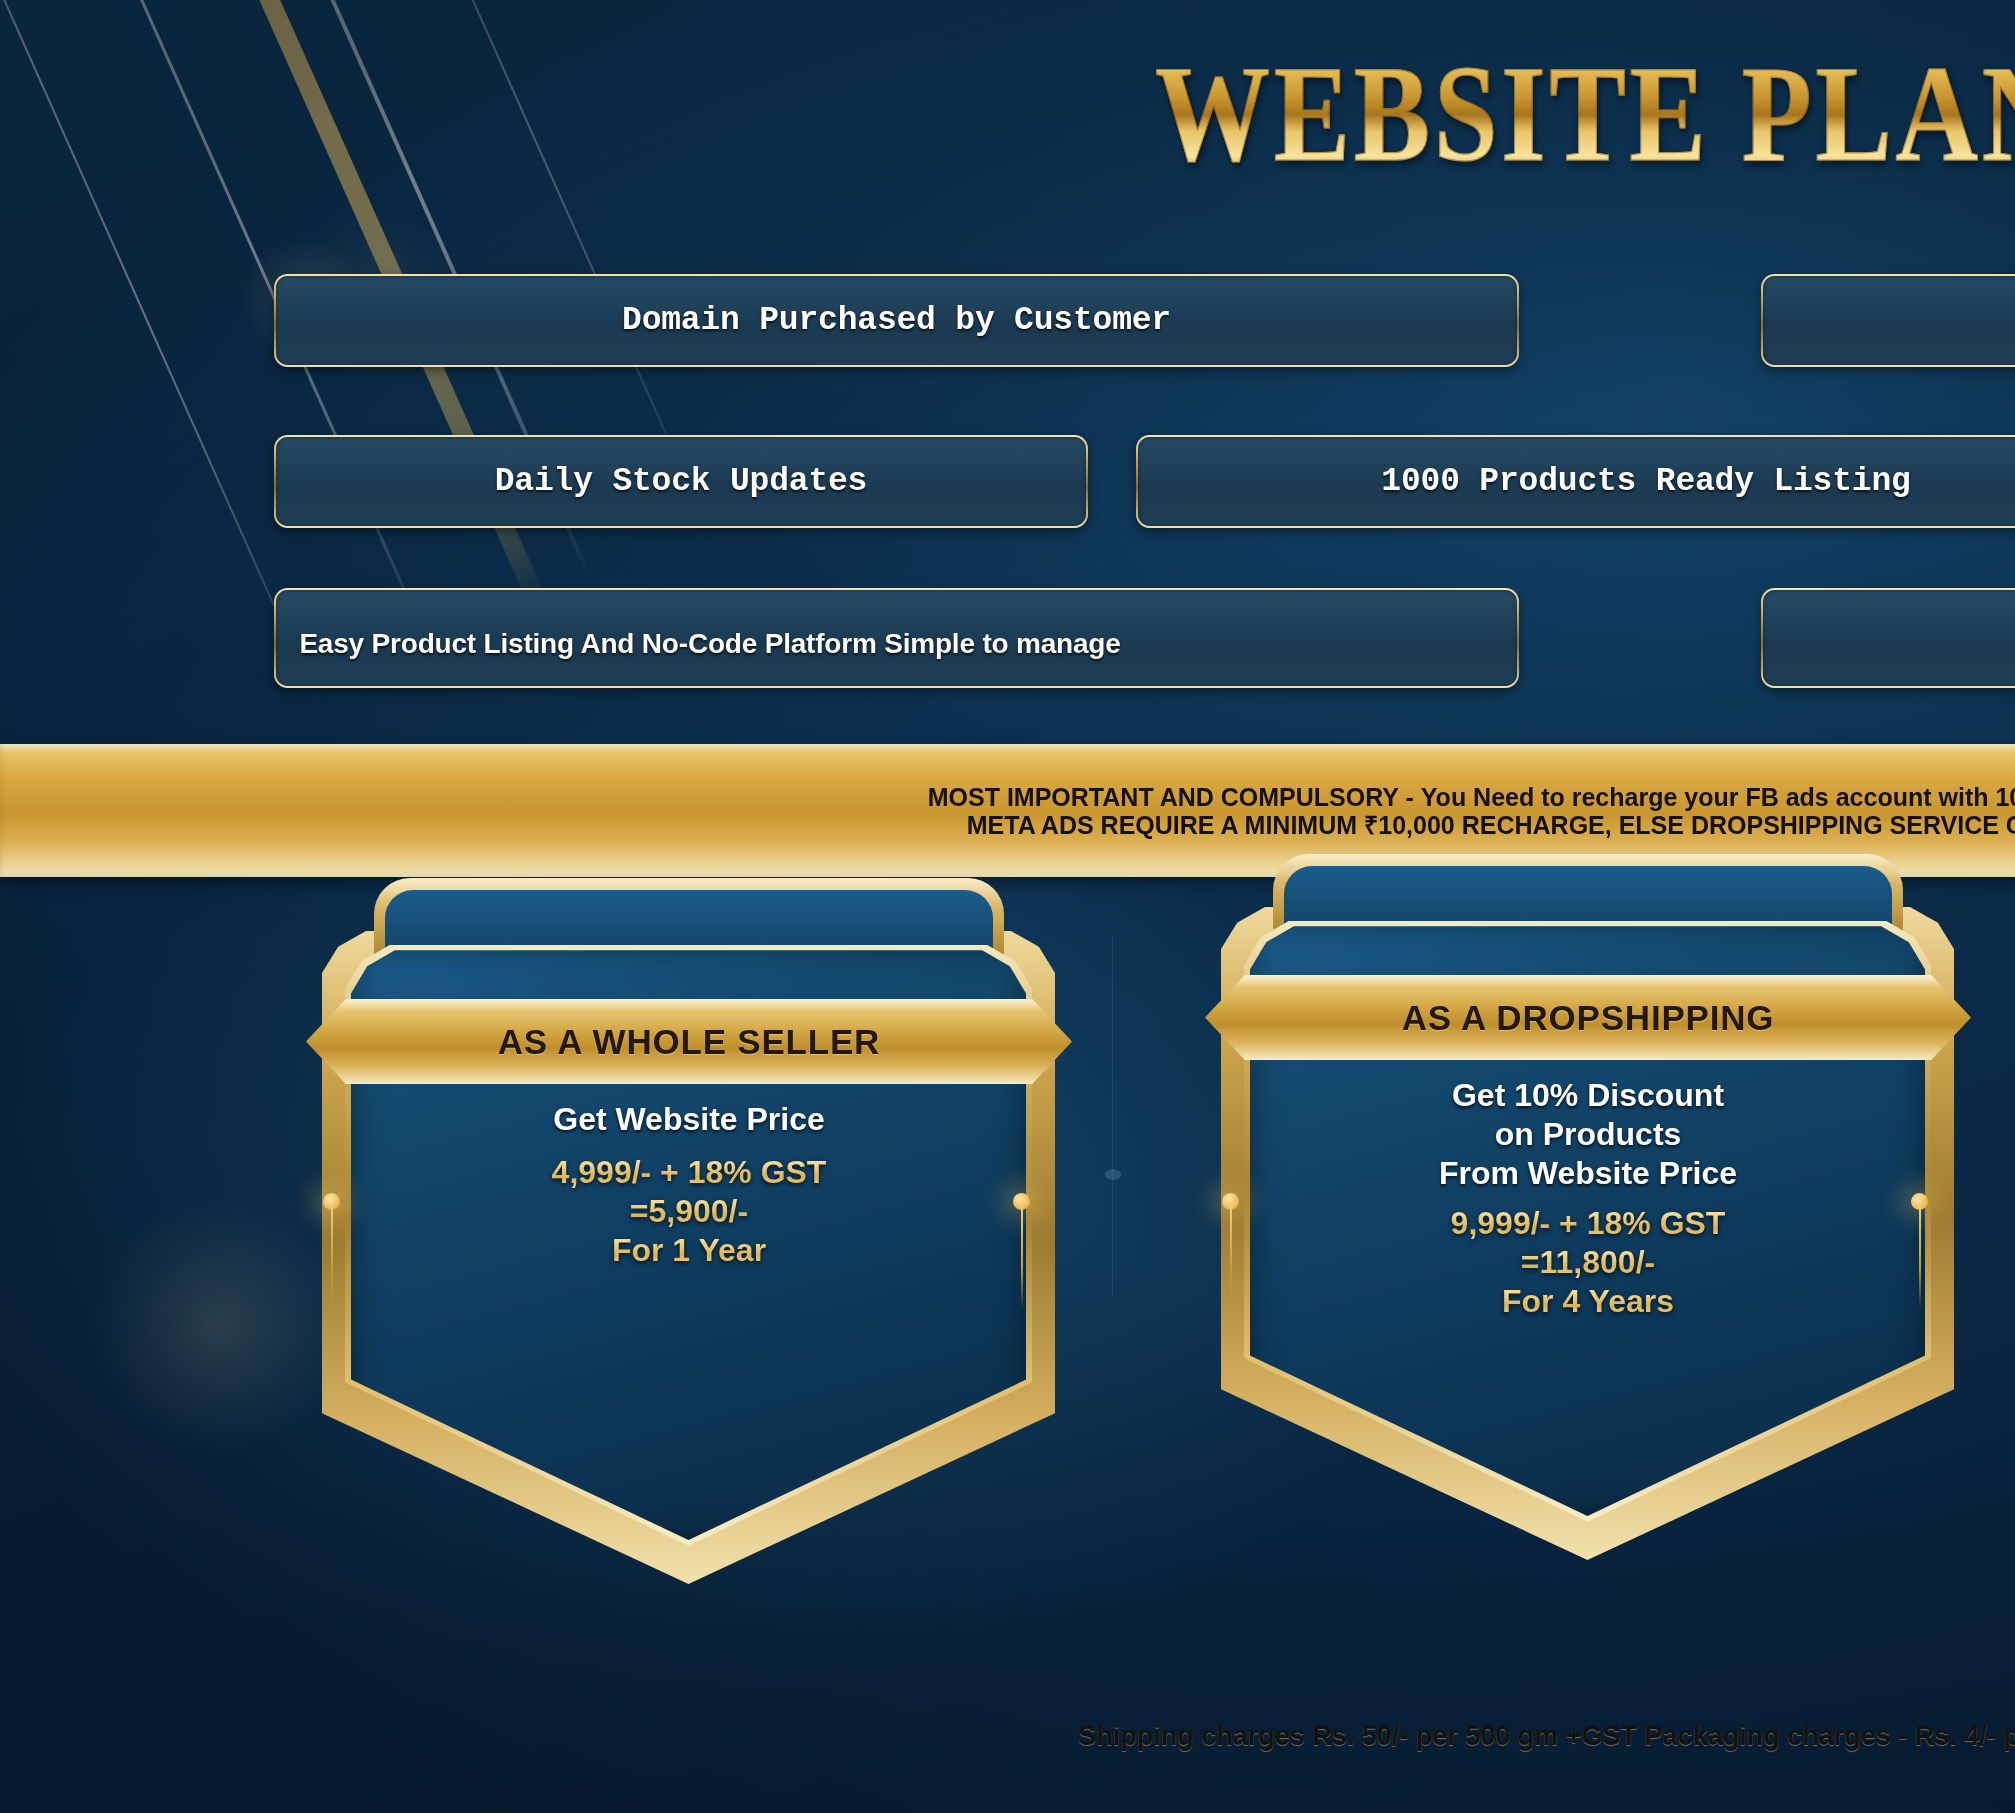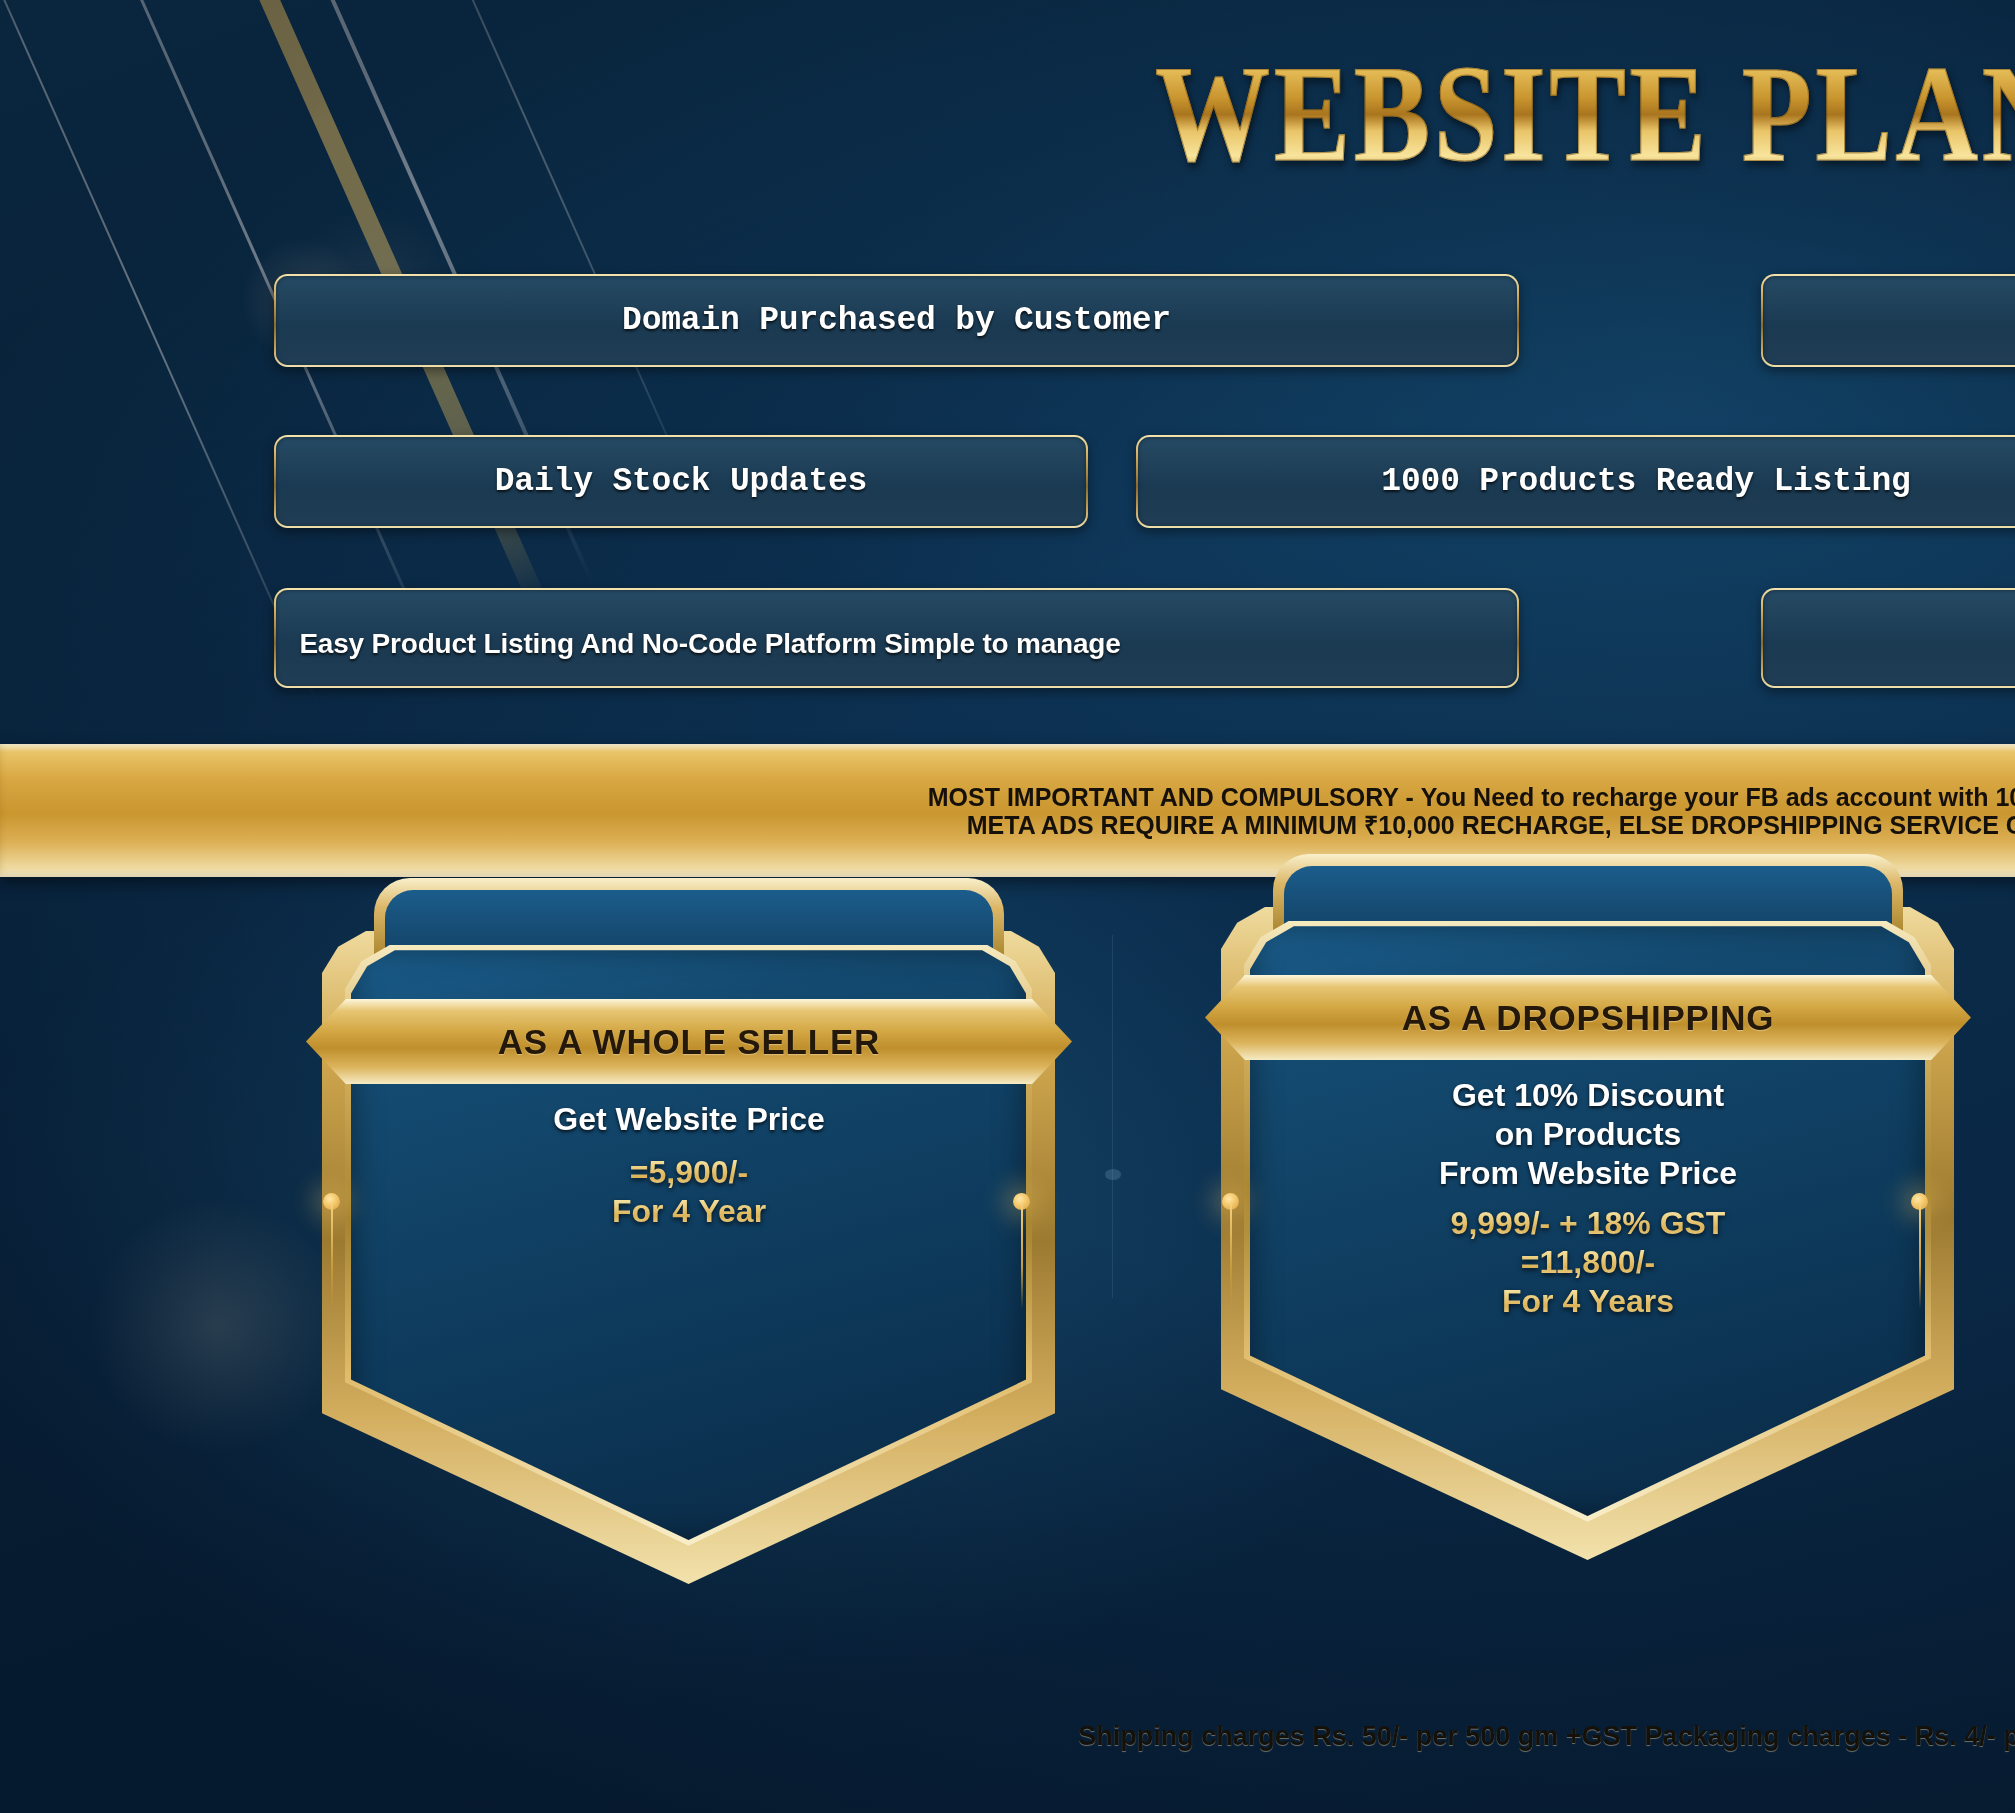--- a/index.html
+++ b/index.html
@@ -240,22 +240,23 @@
   <div class="rail-outer"></div>
   <div class="rail-inner"></div>
   <div class="shield-outer2"></div>
   <div class="shield-inner2"></div>
   <div class="ribbon">
     <span class="ribbon-txt">AS A WHOLE SELLER</span>
   </div>
   <div class="card-body">
     <div class="line-white">Get Website Price</div>
     <div style="height:13.7px"></div>
+    <div class="line-gold">4,999/- + 18% GST</div>
     <div class="line-gold">=5,900/-</div>
-    <div class="line-gold">For 4 Year</div>
+    <div class="line-gold">For 1 Year</div>
   </div>
   <div class="pin" style="left:-16px;  top:266px;"></div>
   <div class="pin" style="left:778px; top:266px;"></div>
 </div>
 <div class="pin" style="left:330px; top:1193px;">
   <div class="head"></div>
     <div class="stem"></div>
 </div>
 <div class="pin" style="left:1020px; top:1193px;">
   <div class="head"></div>

